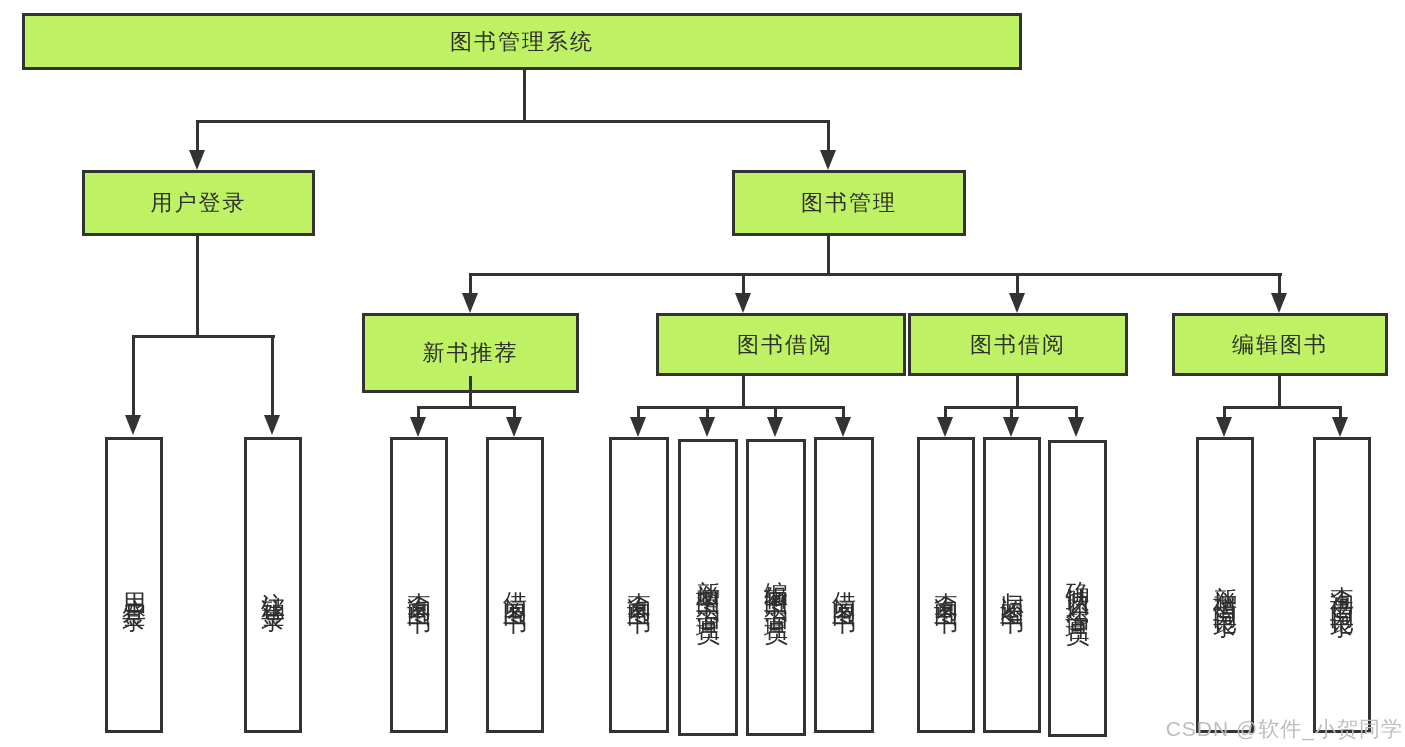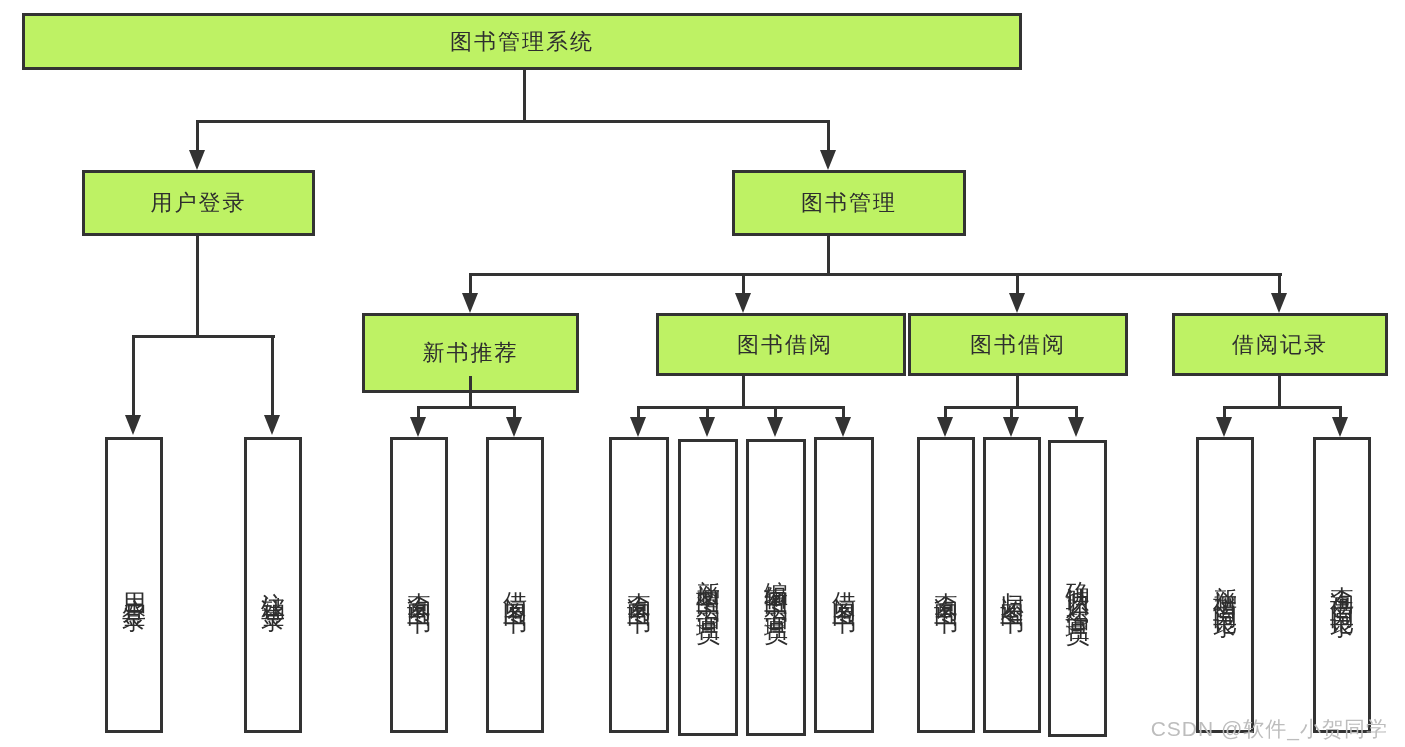--- a/index.html
+++ b/index.html
@@ -38,21 +38,21 @@
   .vline{position:absolute;width:3px;background:#333333;}
   .hline{position:absolute;height:3px;background:#333333;}
   .arrow{
     position:absolute;width:0;height:0;
     border-left:8px solid transparent;
     border-right:8px solid transparent;
     border-top:20px solid #333333;
   }
   .watermark{
     position:absolute;
-    right:17px;bottom:4px;
+    right:2px;bottom:4px;
     font-size:21px;
     color:#bdbdbd;
     letter-spacing:1px;
   }
 </style>
 </head>
 <body>
 
 <div class="canvas">
 
@@ -95,21 +95,21 @@
   <div class="box" style="left:362px;top:313px;width:217px;height:80px;">
     <span>新书推荐</span>
   </div>
   <div class="box" style="left:656px;top:313px;width:250px;height:63px;padding-left:8px;">
     <span>图书借阅</span>
   </div>
   <div class="box" style="left:908px;top:313px;width:220px;height:63px;">
     <span>图书借阅</span>
   </div>
   <div class="box" style="left:1172px;top:313px;width:216px;height:63px;">
-    <span>借阅记录</span>
+    <span>编辑图书</span>
   </div>
 
   <div class="vline" style="left:469px;top:376px;height:32px;"></div>
   <div class="hline" style="left:417px;top:406px;width:99px;"></div>
   <div class="vline" style="left:417px;top:406px;height:13px;"></div>
   <div class="arrow" style="left:410px;top:417px;"></div>
   <div class="vline" style="left:513px;top:406px;height:13px;"></div>
   <div class="arrow" style="left:506px;top:417px;"></div>
 
   <div class="vline" style="left:742px;top:376px;height:32px;"></div>

